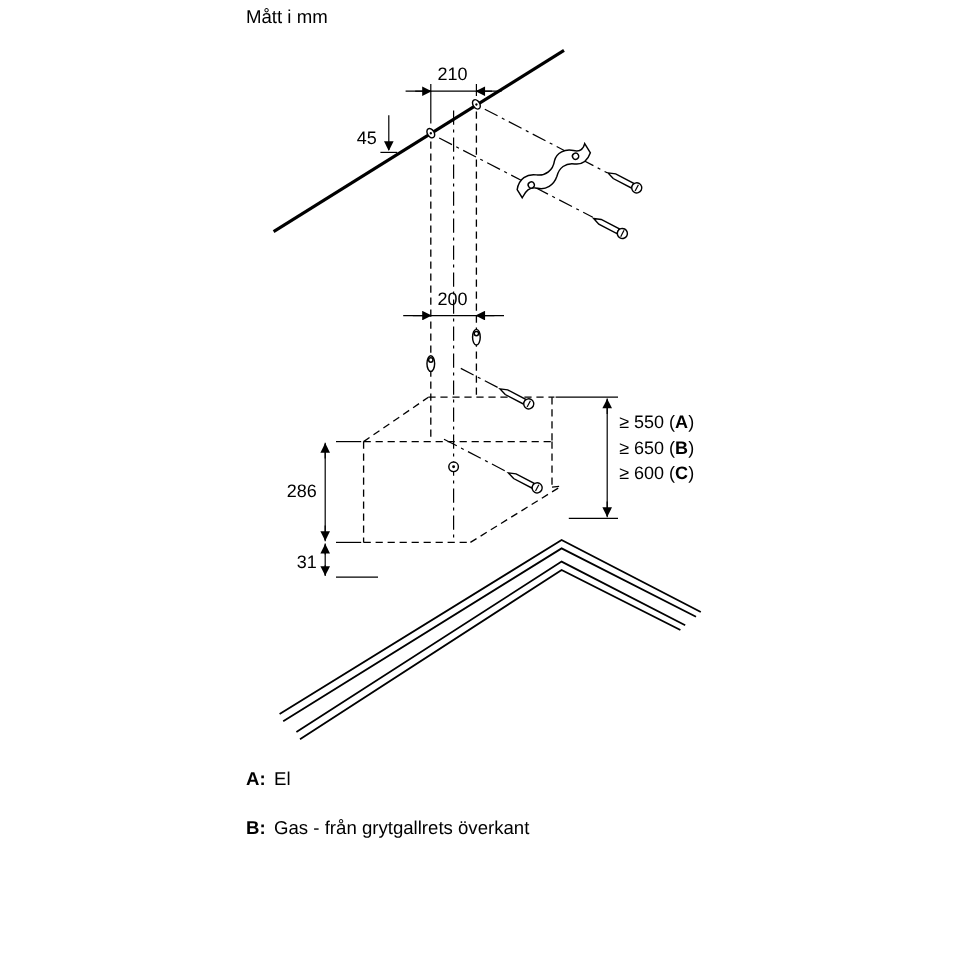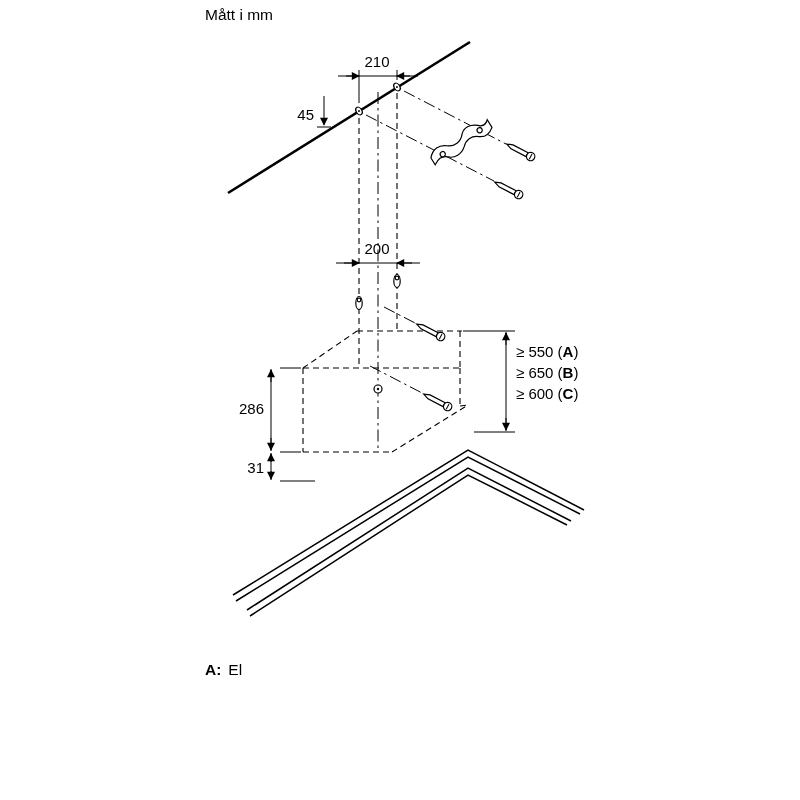--- a/index.html
+++ b/index.html
@@ -6,21 +6,21 @@
   .canvas {
     position:relative; width:800px; height:800px; background:#ffffff;
     font-family:"Liberation Sans", sans-serif; color:#000; overflow:hidden;
   }
   .title {
     position:absolute; left:205px; top:6px;
     font-size:15.5px; line-height:18px;
   }
   .diagram-svg { position:absolute; left:0; top:0; }
   .legend { position:absolute; left:205px; top:641px; font-size:15.5px; }
-  .legend-row { margin-bottom:23px; line-height:18px;margin-top:20px; }
+  .legend-row { margin-bottom:23px; line-height:18px; }
   .legend-key { font-weight:bold; margin-right:7px; }
 
   
   .thick   { stroke:#000; stroke-width:2.6; fill:none; }
   .thin    { stroke:#000; stroke-width:1;   fill:none; }
   .dim     { stroke:#000; stroke-width:1;   fill:none; }
   .dash    { stroke:#000; stroke-width:1.1; fill:none; stroke-dasharray:6 4; }
   .dashdot { stroke:#000; stroke-width:1;   fill:none; stroke-dasharray:12 4 2.5 4; }
   .ctop    { stroke:#000; stroke-width:1.5; fill:none; }
   .wfill   { fill:#fff; stroke:#000; stroke-width:1.2; }
@@ -170,15 +170,18 @@
       <polyline class="ctop" points="236,601 468,457 580,514"></polyline>
       <polyline class="ctop" points="247,610 468,468 571,521"></polyline>
       <polyline class="ctop" points="250,616 468,475 567,525"></polyline>
     </g>
   </svg>
 
   <div class="legend">
     <div class="legend-row">
       <span class="legend-key">A:</span><span>El</span>
     </div>
+    <div class="legend-row">
+      <span class="legend-key">B:</span><span>Gas - från grytgallrets överkant</span>
+    </div>
   </div>
 
 </div>
 
 </body></html>

